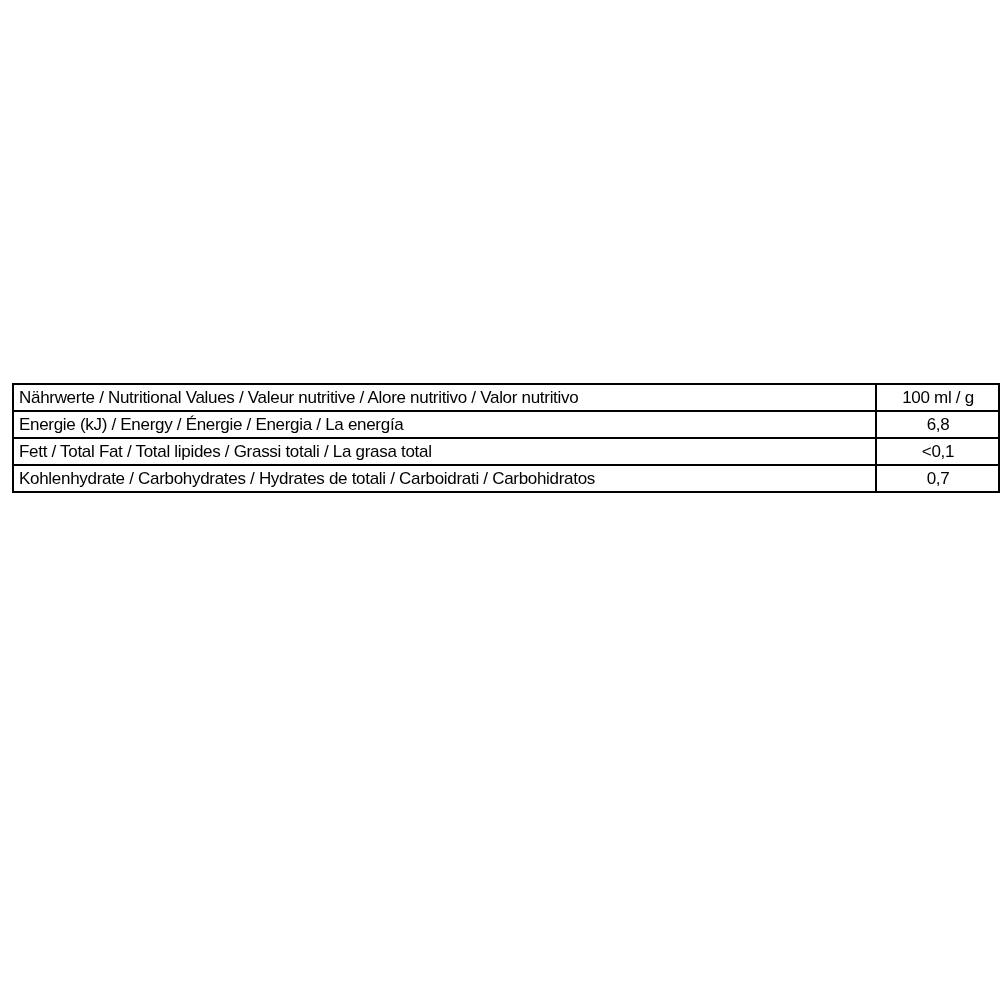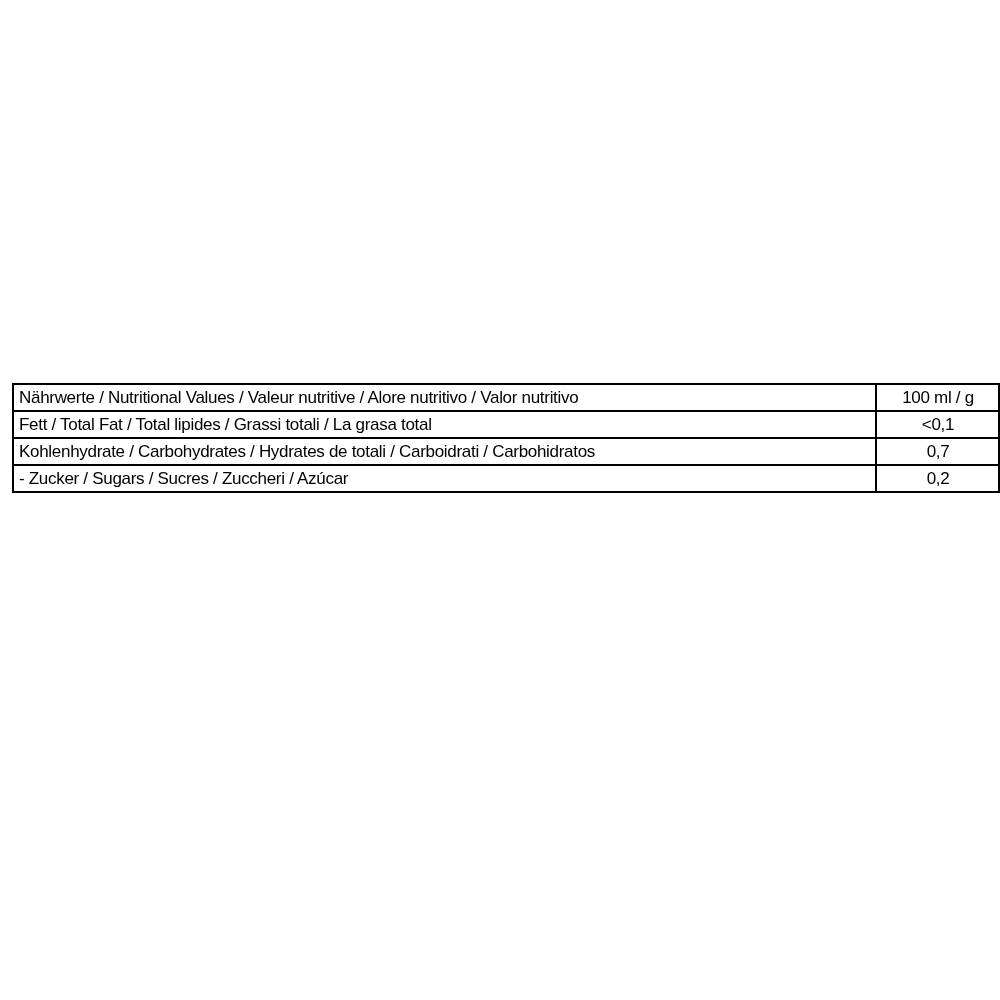--- a/index.html
+++ b/index.html
@@ -44,26 +44,26 @@
 <body>
 
 <div class="page">
   <table class="nutrition">
     <tbody>
       <tr>
         <td class="label-cell">Nährwerte / Nutritional Values / Valeur nutritive / Alore nutritivo / Valor nutritivo</td>
         <td class="value-cell">100 ml / g</td>
       </tr>
       <tr>
+        <td class="label-cell">Energie (kJ) / Energy / Énergie / Energia / La energía</td>
+        <td class="value-cell">6,8</td>
+      </tr>
+      <tr>
         <td class="label-cell">Fett / Total Fat / Total lipides / Grassi totali / La grasa total</td>
         <td class="value-cell">&lt;0,1</td>
       </tr>
       <tr>
         <td class="label-cell">Kohlenhydrate / Carbohydrates / Hydrates de totali / Carboidrati / Carbohidratos</td>
         <td class="value-cell">0,7</td>
       </tr>
-      <tr>
-        <td class="label-cell">- Zucker / Sugars / Sucres / Zuccheri / Azúcar</td>
-        <td class="value-cell">0,2</td>
-      </tr>
     </tbody>
   </table>
 </div>
 
 </body></html>

